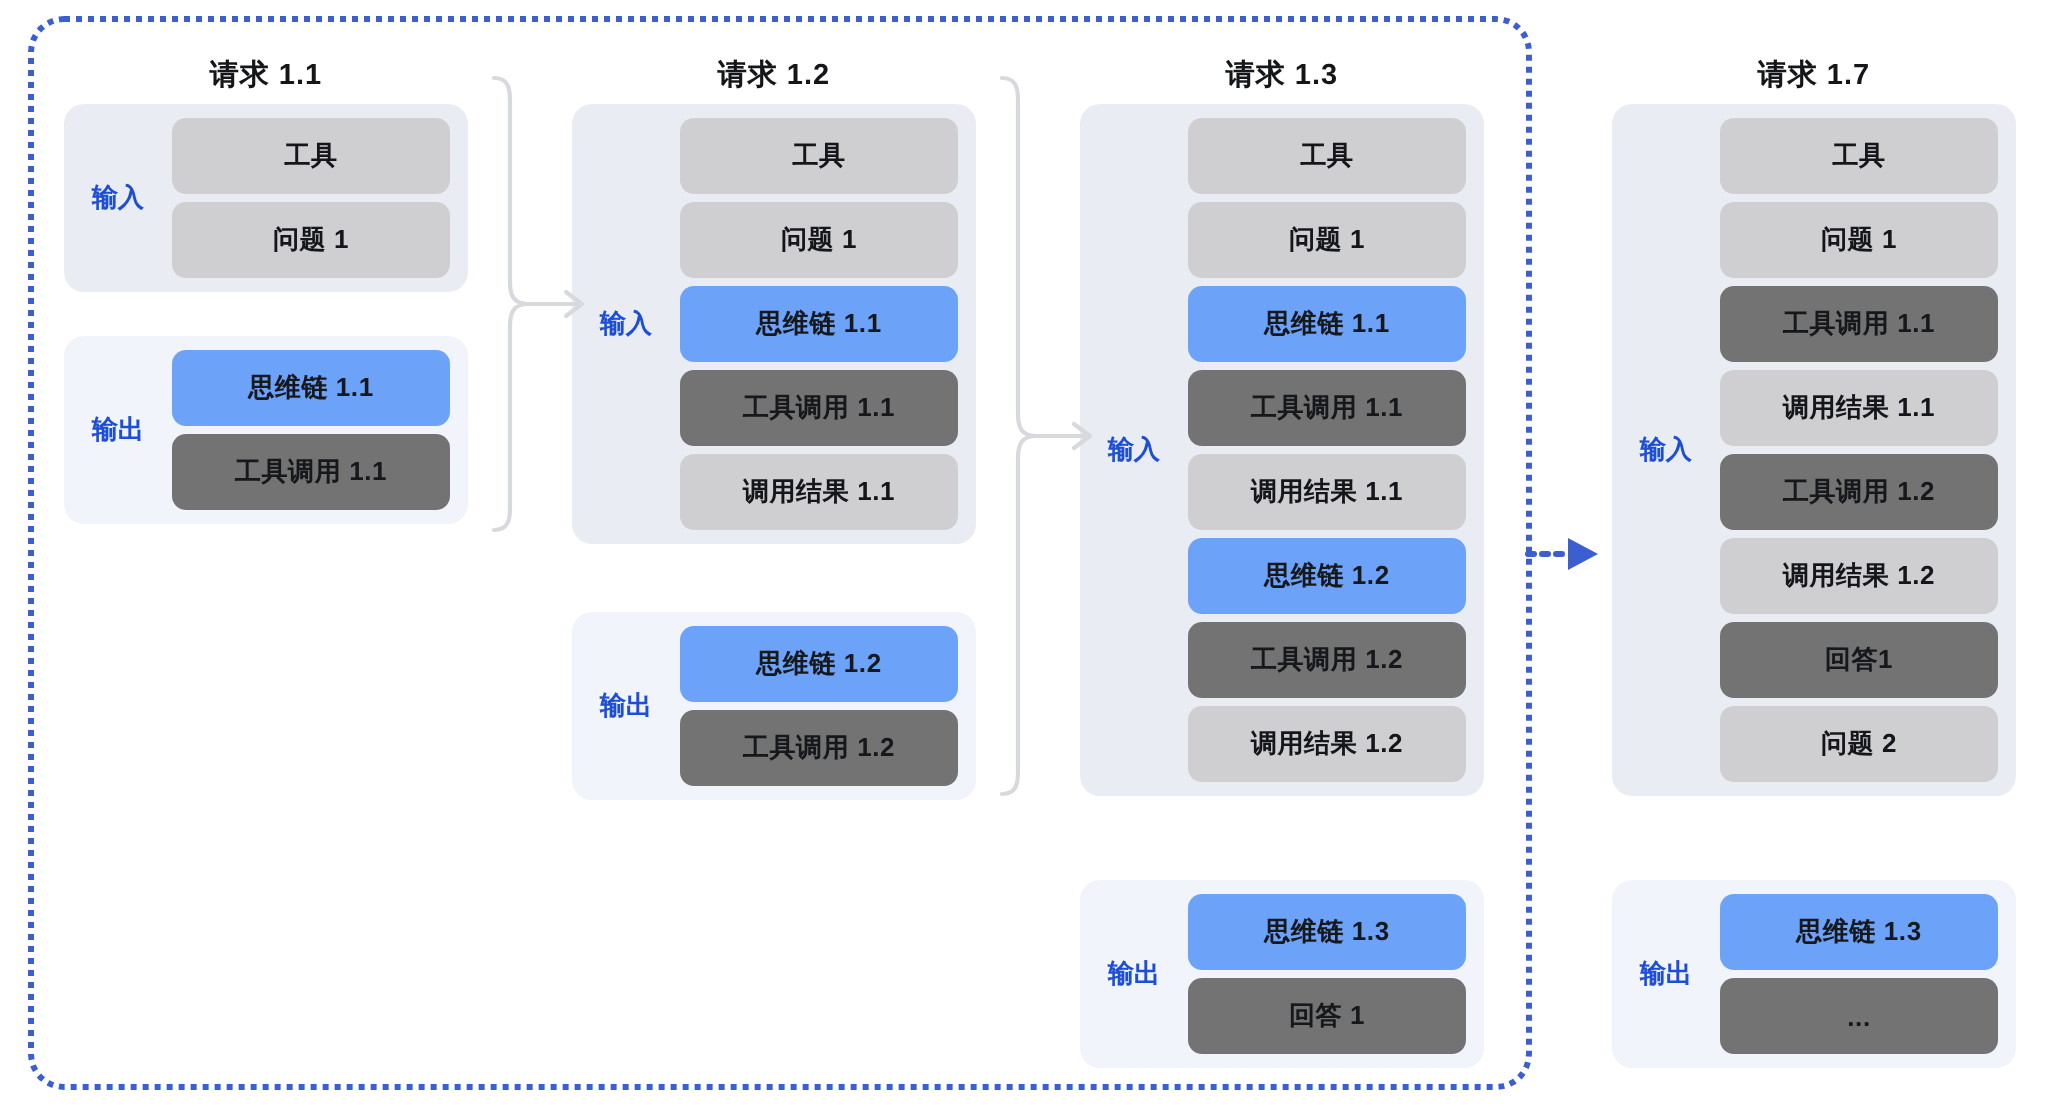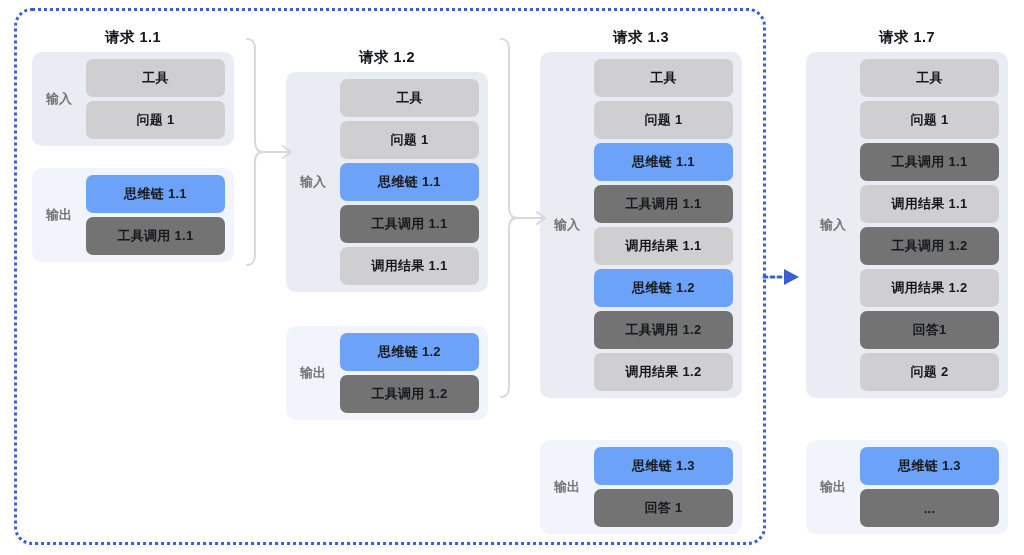--- a/index.html
+++ b/index.html
@@ -39,21 +39,21 @@
     position:absolute;
     box-sizing:border-box;
     border-radius:10px;
     display:flex;align-items:center;
   }
   .gbox.input{background:#E9ECF2;}
   .gbox.output{background:#F2F4FC;}
   .gbox-label{
     width:54px;flex:0 0 54px;
     text-align:center;
-    font-size:13px;font-weight:bold;color:#737373;
+    font-size:13px;font-weight:bold;color:#1d4ed8;
     white-space:nowrap;
   }
   .chips{
     flex:1 1 auto;
     display:flex;flex-direction:column;
     gap:4px;
     padding:7px 9px 7px 0;
   }
   .chip{
     height:38px;
@@ -93,21 +93,21 @@
           </div>
         </div>
         <div class="gbox output" style="left: 8px; width: 202px; top: 152px; height: 94px;">
           <div class="gbox-label">输出</div>
           <div class="chips">
             <div class="chip blue">思维链 1.1</div>
             <div class="chip lightblue">工具调用 1.1</div>
           </div>
         </div>
       </div>
-      <div class="column" style="left: 278px; width: 218px; height: 436px; margin-top: 20px;">
+      <div class="column" style="left: 278px; width: 218px; height: 436px;">
         <div class="col-title">请求 1.2</div>
         <div class="gbox input" style="left: 8px; width: 202px; top: 36px; height: 220px;">
           <div class="gbox-label">输入</div>
           <div class="chips">
             <div class="chip gray">工具</div>
             <div class="chip gray">问题 1</div>
             <div class="chip blue">思维链 1.1</div>
             <div class="chip lightblue">工具调用 1.1</div>
             <div class="chip gray">调用结果 1.1</div>
           </div>

